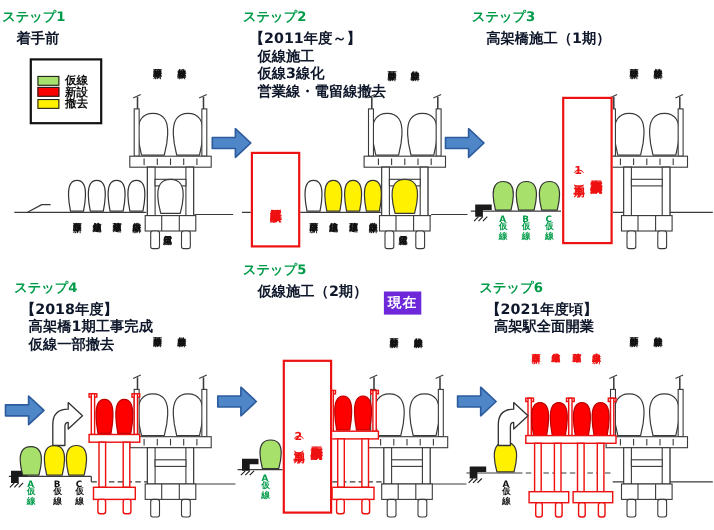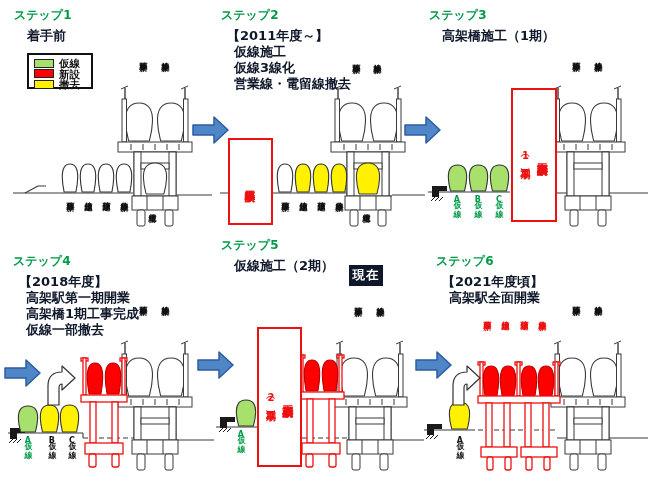--- a/index.html
+++ b/index.html
@@ -3,28 +3,28 @@
 <meta charset="utf-8">
 <style>
   html,body{margin:0;padding:0;background:#fff;}
   .canvas{position:relative;width:649px;height:482px;background:#fff;overflow:hidden;
           font-family:"DejaVu Sans","Liberation Sans",sans-serif;}
   #scene{position:absolute;left:0;top:0;z-index:0;}
   .hdr{position:absolute;z-index:2;}
   .st{font-size:12px;font-weight:bold;color:#009b48;white-space:nowrap;}
   .lines{margin:4px 0 0 13px;font-size:13px;font-weight:bold;color:#0f172a;line-height:16px;white-space:nowrap;}
   .b0{margin-left:-7px;}
-  .legend{position:absolute;left:27px;top:53px;width:66px;height:36px;border:2px solid #111;
-          padding:3px 5px;box-sizing:border-box;display:flex;flex-direction:column;
+  .legend{position:absolute;left:27px;top:53px;width:66px;height:60px;border:2px solid #111;
+          padding:13px 5px;box-sizing:border-box;display:flex;flex-direction:column;
           justify-content:space-between;background:#fff;z-index:2;}
   .lrow{display:flex;align-items:center;}
   .sw{width:20px;height:9px;border:1.3px solid #222;box-sizing:border-box;flex:0 0 auto;}
   .sw-g{background:#a7e16c}.sw-r{background:#ff0000}.sw-y{background:#fff100}
   .llab{font-size:10.5px;font-weight:bold;color:#111;margin-left:5px;line-height:1;}
-  .badge{position:absolute;left:349px;top:265px;width:34px;height:21px;background:#0f172a;color:#fff;
+  .badge{position:absolute;left:349px;top:265px;width:34px;height:21px;background:#6d28d9;color:#fff;
          font-size:12.5px;font-weight:bold;display:flex;align-items:center;justify-content:center;
          letter-spacing:1px;z-index:2;}
   .vbox{position:absolute;border:2px solid #ee1111;background:#fff;box-sizing:border-box;z-index:2;
         display:flex;flex-direction:row-reverse;align-items:center;justify-content:center;gap:3px;}
   .vcol{writing-mode:vertical-rl;text-orientation:upright;color:#ee1111;font-weight:bold;
         font-size:11px;line-height:1.15;white-space:nowrap;}
   .vcol.main7{line-height:1.3;}
   .vlabel{position:absolute;writing-mode:vertical-rl;text-orientation:upright;font-weight:bold;
           line-height:1.05;z-index:1;white-space:nowrap;}
 </style>
@@ -391,21 +391,21 @@
       <polygon points="198,360 219,360 219,352 233,365 219,378 219,370 198,370" fill="#4e86c8" stroke="#2d5c9e" stroke-width="1.5" stroke-linejoin="round"></polygon>
       <polygon points="416,360 437,360 437,352 451,365 437,378 437,370 416,370" fill="#4e86c8" stroke="#2d5c9e" stroke-width="1.5" stroke-linejoin="round"></polygon>
       <path d="M48,405 L48,386 Q48,372 62,372
   L62,366 L75,378 L62,390 L62,384
   Q59,384 59,388 L59,405 Z" fill="#fff" stroke="#333" stroke-width="1.2" stroke-linejoin="round"></path>
       <path d="M453,405 L453,386 Q453,372 467,372
   L467,366 L480,378 L467,390 L467,384
   Q464,384 464,388 L464,405 Z" fill="#fff" stroke="#333" stroke-width="1.2" stroke-linejoin="round"></path>
     </svg>
 
-  <div class="hdr" style="left:14px;top:7px">
+  <div class="hdr" style="left:2px;top:7px">
     <div class="st">ステップ1</div>
     <div class="lines">
       <div>着手前</div>
     </div>
   </div>
   <div class="hdr" style="left:221px;top:7px">
     <div class="st">ステップ2</div>
     <div class="lines">
       <div class="b0">【2011年度～】</div>
       <div>仮線施工</div>
@@ -416,21 +416,20 @@
   <div class="hdr" style="left:429px;top:7px">
     <div class="st">ステップ3</div>
     <div class="lines">
       <div>高架橋施工（1期）</div>
     </div>
   </div>
   <div class="hdr" style="left:13px;top:253px">
     <div class="st">ステップ4</div>
     <div class="lines">
       <div class="b0">【2018年度】</div>
-      <div>高架駅第一期開業</div>
       <div>高架橋1期工事完成</div>
       <div>仮線一部撤去</div>
     </div>
   </div>
   <div class="hdr" style="left:221px;top:237px">
     <div class="st">ステップ5</div>
     <div class="lines">
       <div>仮線施工（2期）</div>
     </div>
   </div>

